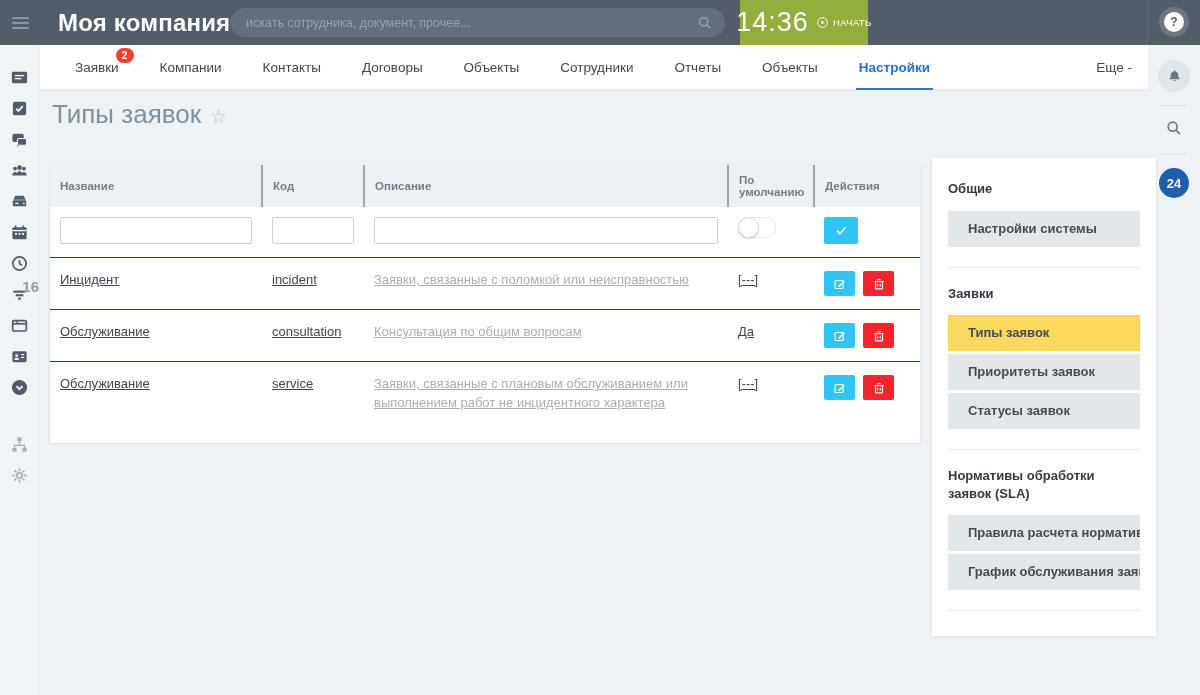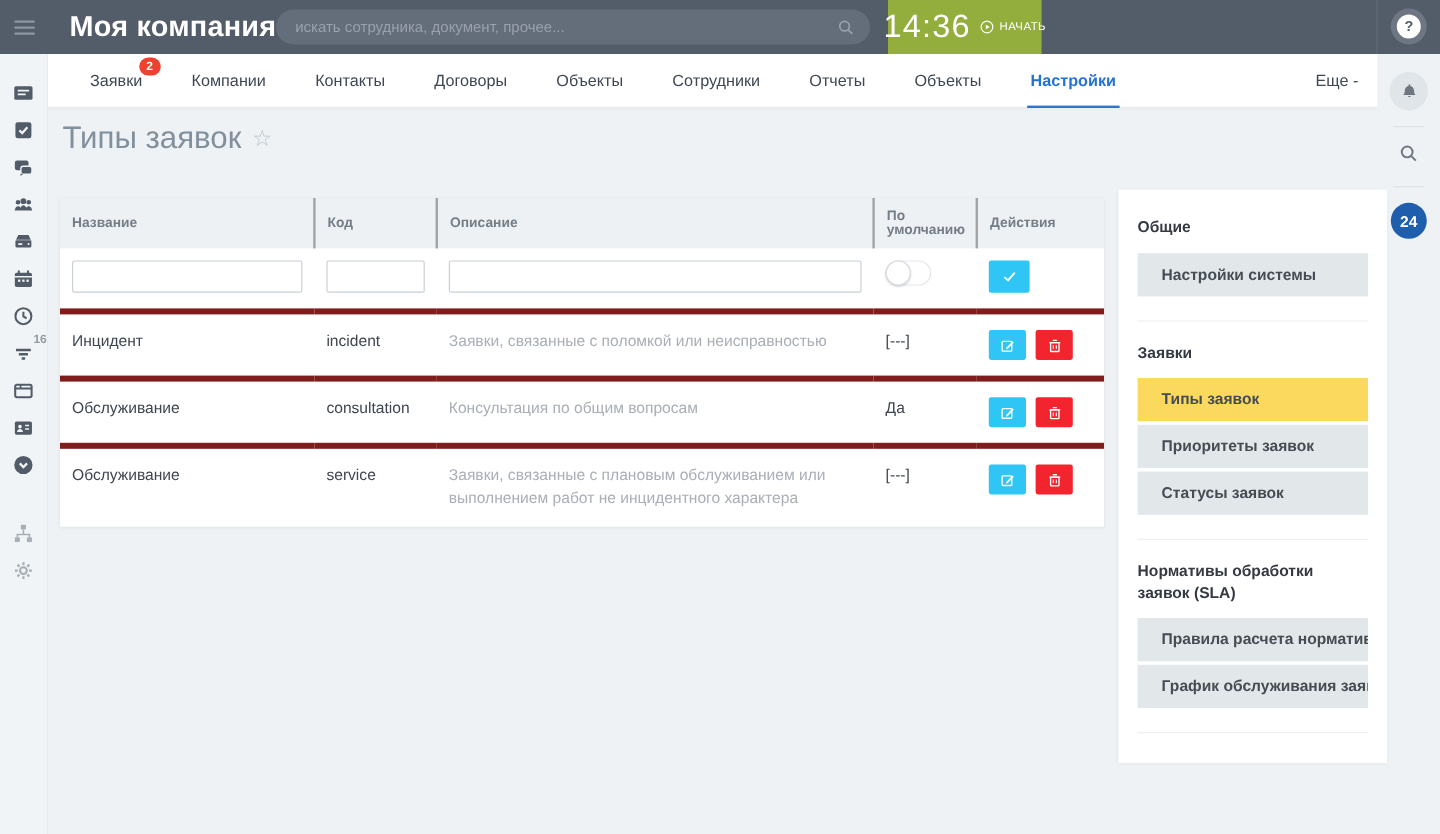--- a/index.html
+++ b/index.html
@@ -32,43 +32,43 @@
   .nav-tab.active { color:#2272d4; font-weight:700; }
   .nav-tab.active::after { content:""; position:absolute; left:-3px; right:-3px; bottom:-15px; height:2px; background:#2f72d0; }
   .nav-badge { position:absolute; top:-12px; right:-15px; min-width:18px; height:15px; background:#f0402f; color:#fff; border-radius:8px; font-size:10px; font-weight:700; display:flex; align-items:center; justify-content:center; padding:0 4px; }
   .nav-more { margin-left:auto; margin-right:16px; font-size:13.5px; color:#3f4852; cursor:pointer; }
 
   
   .left-rail { position:absolute; top:45px; left:0; bottom:0; width:40px; background:#f0f4f6; border-right:1px solid #e7ecef; display:flex; flex-direction:column; align-items:center; padding-top:23px; gap:12px; z-index:25; }
   .ric { width:19px; height:19px; color:#525c69; cursor:pointer; position:relative; display:flex; align-items:center; justify-content:center; }
   .ric svg { width:19px; height:19px; display:block; }
   .ric.dim { color:#a7aeb6; }
-  .ric .sup { position:absolute; top:-7px; right:-10px; font-size:10px; color:#939ba4; font-weight:700; }
+  .ric .sup { position:absolute; top:-7px; right:-10px; font-size:15px; color:#939ba4; font-weight:700; }
   .rail-gap { height:14px; }
 
   
   .right-rail { position:absolute; top:45px; right:0; bottom:0; width:52px; display:flex; flex-direction:column; align-items:center; padding-top:15px; z-index:25; }
   .bell-circle { width:32px; height:32px; border-radius:50%; background:#e0e5e9; color:#6e7780; display:flex; align-items:center; justify-content:center; cursor:pointer; }
   .rr-divider { width:26px; height:1px; background:#dde2e6; margin:13px 0; }
   .rr-search { color:#6e7780; cursor:pointer; }
   .counter-circle { width:30px; height:30px; border-radius:50%; background:#1f5ead; color:#fff; font-size:13px; font-weight:700; display:flex; align-items:center; justify-content:center; cursor:pointer; }
 
   
   .page-title { position:absolute; top:99px; left:52px; font-size:26px; color:#81909c; display:flex; align-items:center; gap:9px; }
   .fav-star { font-size:19px; color:#bcc5cc; cursor:pointer; margin-top:3px; }
 
   
-  .table-card { position:absolute; left:50px; top:165px; width:870px; background:#fff; box-shadow:0 1px 3px rgba(83,92,105,.12); padding-bottom:1px; }
+  .table-card { position:absolute; left:50px; top:165px; width:870px; background:#fff; box-shadow:0 1px 3px rgba(83,92,105,.12); padding-bottom:17px; }
   table { width:100%; border-collapse:collapse; table-layout:fixed; }
   col.c-name { width:212px; } col.c-code { width:102px; } col.c-desc { width:364px; } col.c-def { width:86px; } col.c-act { width:106px; }
   th { background:#edf1f4; border-left:2px solid #a3a3a3; font-size:11.5px; color:#747d87; text-align:left; font-weight:700; padding:9px 10px; }
   th:first-child { border-left:0; }
   td { padding:13px 10px; font-size:13px; vertical-align:top; }
   tr.filter-row td { padding:10px 10px 13px; }
-  tr.data-row td { border-top:5px solid #7f1d1d; }
+  tr.data-row td { border-top:1px solid #7f1d1d;text-decoration:underline; }
   .flt-input { width:100%; height:27px; border:1px solid #c9d0d6; border-radius:2px; outline:none; padding:0 7px; font-size:12.5px; font-family:inherit; color:#3f4650; }
   .cell-name, .cell-code, .cell-default { color:#3f4650; line-height:1.45; }
   .cell-desc { color:#a9afb6; line-height:1.45; }
   .toggle { display:inline-block; width:38px; height:21px; border:1px solid #e3e7ea; border-radius:11px; background:#fff; position:relative; cursor:pointer; }
   .toggle .knob { position:absolute; left:-1px; top:-1px; width:21px; height:21px; border-radius:50%; background:#fff; border:1px solid #d7dce1; box-shadow:0 1px 2px rgba(0,0,0,.18); }
   .actions { display:flex; gap:8px; }
   .btn-sq { width:31px; height:25px; border:0; border-radius:2px; display:flex; align-items:center; justify-content:center; cursor:pointer; }
   .btn-check { width:34px; height:27px; background:#2fc6f6; }
   .btn-edit { background:#2fc6f6; }
   .btn-del { background:#f2242e; }

